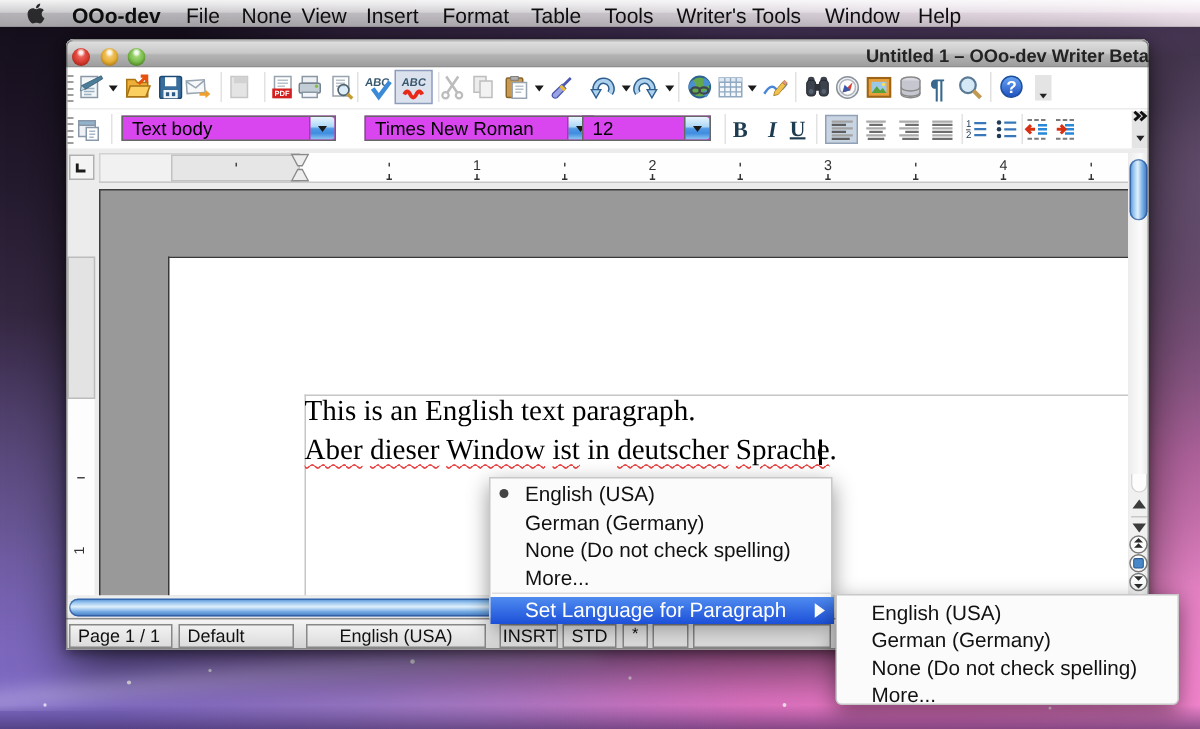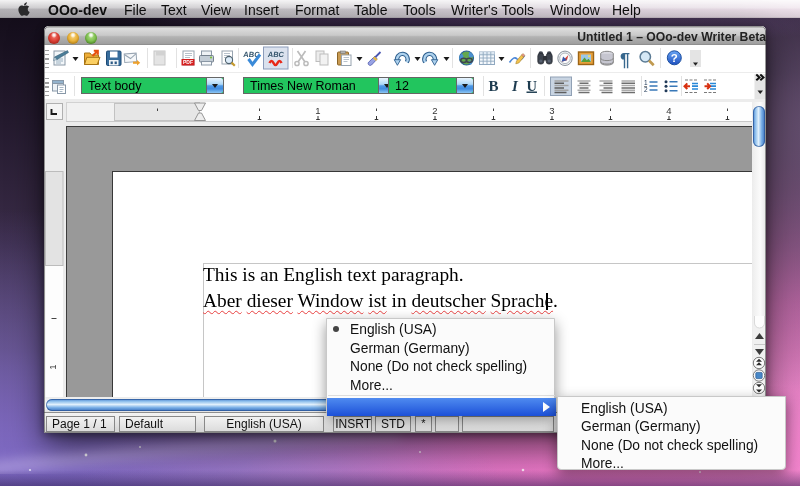--- a/index.html
+++ b/index.html
@@ -17,21 +17,21 @@
 #titlebar{position:absolute;left:0;top:0;width:722px;height:19px;border-radius:5px 5px 0 0;
  background:linear-gradient(180deg,#e0e0e0 0%,#c9c9c9 46%,#b3b3b3 54%,#9b9b9b 100%);
  border-top:1px solid #eeeeee;box-shadow:inset 0 -1px 0 #8f8f8f, inset 0 0 0 .5px rgba(60,60,60,.45)}
 #titlebar .title{position:absolute;left:0;right:0;top:2.5px;text-align:right;font-size:12.2px;font-weight:bold;color:#232323}
 .light{position:absolute;top:5px;width:12px;height:12px;border-radius:50%}
 
 #tb1{position:absolute;left:0;top:19px;width:722px;height:27px;background:#fff}
 #tb2{position:absolute;left:0;top:46px;width:722px;height:27px;background:#fff;border-top:1px solid #ececec}
 .grip{position:absolute;width:4px;top:5px;height:18px;
  background:repeating-linear-gradient(180deg,#9e9e9e 0 1.3px,transparent 1.3px 4.2px)}
-.combo{position:absolute;height:17px;background:#22c55e;border:1px solid #666}
+.combo{position:absolute;height:17px;background:#d946ef;border:1px solid #666}
 .combo .t{position:absolute;left:6px;top:1px;font-size:12.5px;color:#000}
 .combo .btn{position:absolute;right:0;top:0;bottom:0;width:17px;border-radius:0 2.5px 2.5px 0;
  background:linear-gradient(180deg,#e9f5fe 0%,#aed8f7 42%,#5099e6 52%,#3f8ce0 72%,#8ec6f2 100%);
  border-left:1px solid #666}
 .combo .btn:after{content:"";position:absolute;left:5px;top:6px;border-left:3.5px solid transparent;border-right:3.5px solid transparent;border-top:4.5px solid #1a1a1a}
 
 #rulerrow{position:absolute;left:0;top:73px;width:722px;height:27px;background:#ececec}
 #cornerbtn{position:absolute;left:2px;top:4px;width:17px;height:17px;background:#f4f4f4;border:1px solid #b0b0b0}
 
 #leftstrip{position:absolute;left:0;top:100px;width:22px;height:271px;background:#ececec}
@@ -126,21 +126,21 @@
 </svg>
 </div>
 
 <div id="menubar">
  <div class="gloss"></div>
  <svg class="abs" style="left:17px;top:1px" width="14" height="16" viewBox="0 0 170 170">
   <path fill="#2b2b2d" d="M150.37 130.25c-2.45 5.66-5.35 10.87-8.71 15.66-4.58 6.53-8.33 11.05-11.22 13.56-4.48 4.12-9.28 6.23-14.42 6.35-3.69 0-8.14-1.05-13.32-3.18-5.2-2.12-9.97-3.17-14.34-3.17-4.58 0-9.49 1.05-14.75 3.17-5.26 2.13-9.5 3.24-12.74 3.35-4.93.21-9.84-1.96-14.75-6.52-3.13-2.73-7.04-7.41-11.73-14.04-5.03-7.08-9.17-15.29-12.41-24.65-3.47-10.11-5.21-19.9-5.21-29.38 0-10.86 2.35-20.22 7.04-28.07 3.69-6.3 8.61-11.27 14.76-14.92s12.79-5.51 19.95-5.63c3.91 0 9.05 1.21 15.43 3.59 6.36 2.39 10.45 3.6 12.24 3.6 1.34 0 5.88-1.42 13.57-4.24 7.27-2.62 13.41-3.7 18.44-3.28 13.63 1.1 23.87 6.47 30.68 16.15-12.19 7.39-18.22 17.73-18.1 31 .11 10.34 3.86 18.94 11.23 25.77 3.34 3.17 7.07 5.62 11.22 7.36-.9 2.61-1.85 5.11-2.86 7.51zM119.11 7.24c0 8.1-2.96 15.67-8.86 22.67-7.12 8.32-15.73 13.13-25.07 12.38a25.22 25.22 0 0 1-.19-3.07c0-7.78 3.39-16.1 9.4-22.91 3-3.45 6.82-6.31 11.45-8.6 4.62-2.25 8.99-3.5 13.1-3.73.12 1.08.17 2.17.17 3.26z"></path>
  </svg>
  <span style="left:48px;font-weight:bold">OOo-dev</span>
  <span style="left:124px">File</span>
- <span style="left:161px">Text</span>
+ <span style="left:161px">None</span>
  <span style="left:201px">View</span>
  <span style="left:244px">Insert</span>
  <span style="left:295px">Format</span>
  <span style="left:354px">Table</span>
  <span style="left:403px">Tools</span>
  <span style="left:451px">Writer's Tools</span>
  <span style="left:550px">Window</span>
  <span style="left:612px">Help</span>
 </div>
 
@@ -472,20 +472,21 @@
 </div>
 
 <div class="menu" id="ctxmenu" style="left:326px;top:318px;width:229px;height:97px">
  <span class="mi" style="top:3px">English (USA)</span>
  <span class="mi" style="top:21.5px">German (Germany)</span>
  <span class="mi" style="top:40px">None (Do not check spelling)</span>
  <span class="mi" style="top:58.5px">More...</span>
  <div class="abs" style="left:6px;top:6.5px;width:6px;height:6px;border-radius:50%;background:#444"></div>
  <div class="abs" style="left:1px;top:75.5px;width:227px;height:1px;background:#ddd"></div>
  <div class="abs" style="left:0px;top:79px;width:229px;height:18px;background:linear-gradient(180deg,#4f8bf0,#1c50d8)">
+  <span style="position:absolute;left:23px;top:1px;font-size:13.8px;color:#fff">Set Language for Paragraph</span>
   <svg class="abs" style="right:6px;top:4px" width="7" height="10">
         <path d="M0 0 L7 5 L0 10 z" fill="#fff"></path>
       </svg>
  </div>
 </div>
 
 <div class="menu" id="submenu" style="left:557px;top:396px;width:229px;height:74px">
  <span class="mi" style="top:3.5px">English (USA)</span>
  <span class="mi" style="top:22px">German (Germany)</span>
  <span class="mi" style="top:40.5px">None (Do not check spelling)</span>

